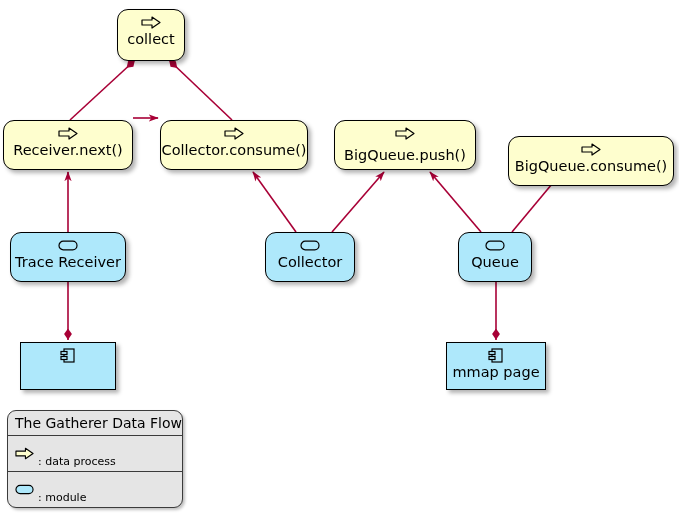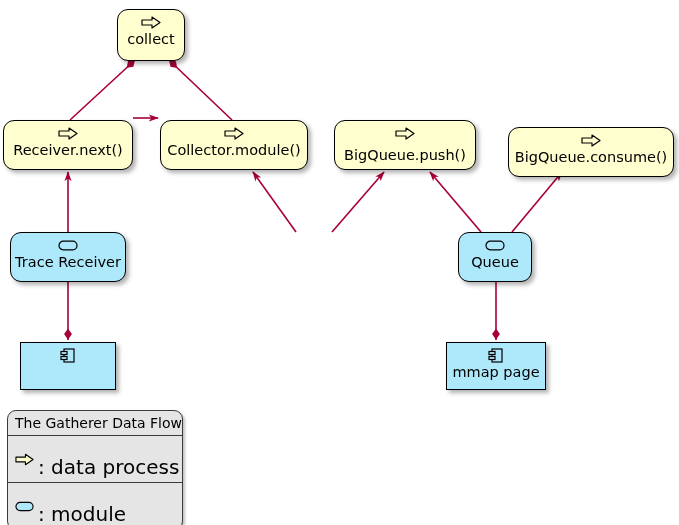--- a/index.html
+++ b/index.html
@@ -96,21 +96,21 @@
   .legend-row:last-child { border-bottom: none; }
   .legend-ico {
     width: 19px;
     height: 15px;
     display: flex;
     align-items: center;
     justify-content: center;
     flex: 0 0 auto;
   }
   .legend-text {
-    font-size: 20px;
+    font-size: 11px;
     color: #000;
     margin-top: 16px;
   }
 </style>
 </head>
 <body>
 
 <div id="canvas">
 
   <svg id="edge-layer" viewBox="0 0 679 525" width="679" height="525">
@@ -167,50 +167,58 @@
     </span>
     <span class="node-label">Receiver.next()</span>
   </div>
 
   <div class="node process" style="left:160px; top:120px; width:148px; height:50px;">
     <span class="node-icon">
       <svg width="20" height="13" viewBox="0 0 20 13">
         <path d="M1,4 L11,4 L11,1 L19,6.5 L11,12 L11,9 L1,9 Z" fill="#FEFECE" stroke="#000000" stroke-width="1.2" stroke-linejoin="round"></path>
       </svg>
     </span>
-    <span class="node-label">Collector.module()</span>
+    <span class="node-label">Collector.consume()</span>
   </div>
 
   <div class="node process" style="left:334px; top:120px; width:142px; height:50px;justify-content:space-between;">
     <span class="node-icon">
       <svg width="20" height="13" viewBox="0 0 20 13">
         <path d="M1,4 L11,4 L11,1 L19,6.5 L11,12 L11,9 L1,9 Z" fill="#FEFECE" stroke="#000000" stroke-width="1.2" stroke-linejoin="round"></path>
       </svg>
     </span>
     <span class="node-label">BigQueue.push()</span>
   </div>
 
-  <div class="node process" style="left:508px; top:127px; width:166px; height:50px;">
+  <div class="node process" style="left:508px; top:136px; width:166px; height:50px;">
     <span class="node-icon">
       <svg width="20" height="13" viewBox="0 0 20 13">
         <path d="M1,4 L11,4 L11,1 L19,6.5 L11,12 L11,9 L1,9 Z" fill="#FEFECE" stroke="#000000" stroke-width="1.2" stroke-linejoin="round"></path>
       </svg>
     </span>
     <span class="node-label">BigQueue.consume()</span>
   </div>
 
   <div class="node module" style="left:10px; top:232px; width:116px; height:50px;text-align:center;">
     <span class="node-icon">
       <svg width="20" height="11" viewBox="0 0 20 11">
         <rect x="1" y="1.2" width="18" height="8.6" rx="4.3" ry="4.3" fill="#AEE8FB" stroke="#000000" stroke-width="1.2"></rect>
       </svg>
     </span>
     <span class="node-label">Trace Receiver</span>
   </div>
 
+  <div class="node module" style="left:265px; top:232px; width:90px; height:50px;">
+    <span class="node-icon">
+      <svg width="20" height="11" viewBox="0 0 20 11">
+        <rect x="1" y="1.2" width="18" height="8.6" rx="4.3" ry="4.3" fill="#AEE8FB" stroke="#000000" stroke-width="1.2"></rect>
+      </svg>
+    </span>
+    <span class="node-label">Collector</span>
+  </div>
 
   <div class="node module" style="left:458px; top:232px; width:74px; height:50px;">
     <span class="node-icon">
       <svg width="20" height="11" viewBox="0 0 20 11">
         <rect x="1" y="1.2" width="18" height="8.6" rx="4.3" ry="4.3" fill="#AEE8FB" stroke="#000000" stroke-width="1.2"></rect>
       </svg>
     </span>
     <span class="node-label">Queue</span>
   </div>
 

